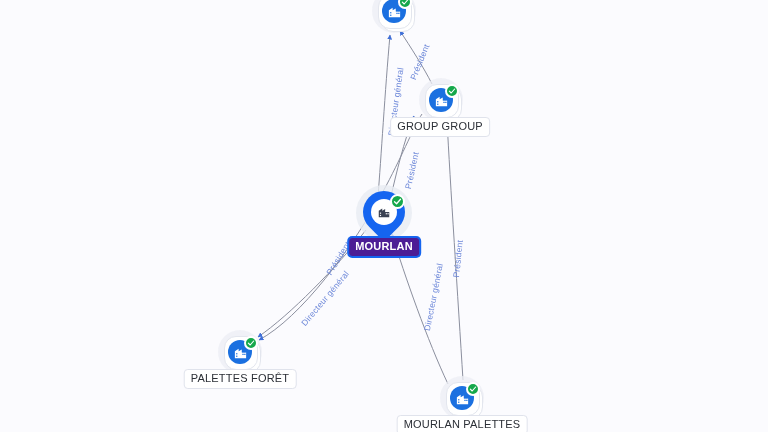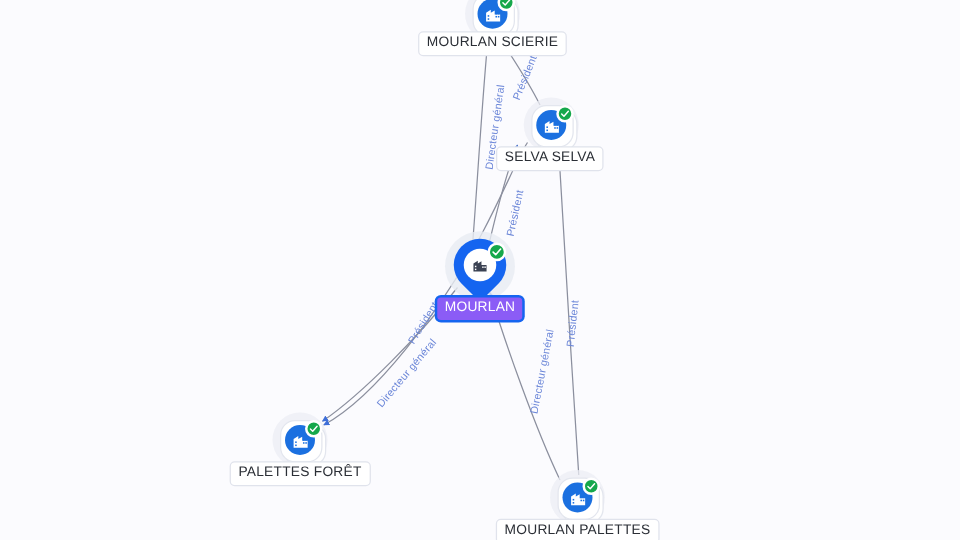--- a/index.html
+++ b/index.html
@@ -68,24 +68,24 @@
     background: #ffffff;
     border: 1px solid #e0e3ec;
     border-radius: 4px;
     padding: 2px 6px 3px 6px;
     font-size: 11px;
     line-height: 13px;
     color: #2b2f36;
     letter-spacing: .2px;
   }
   .caption.primary {
-    background: #8b5cf6;
+    background: #4c1d95;
     border-color: #1565f0;
     color: #ffffff;
-    font-weight: 400;
+    font-weight: 700;
     box-shadow: 0 0 0 1px #1565f0;
   }
 
   
   .pin-wrap { position: absolute; width: 0; height: 0; }
   .pin-halo {
     position: absolute;
     width: 56px; height: 56px;
     left: -28px; top: -30px;
     border-radius: 50%;
@@ -180,21 +180,20 @@
         <rect x="5" y="13" width="2" height="2" fill="#1b70e0"></rect>
         <rect x="5" y="17" width="2" height="2" fill="#1b70e0"></rect>
       </svg>
     </div>
     <div class="check" style="width:14px;height:14px;left:4px;top:-16px;">
       <svg width="8" height="8" viewBox="0 0 24 24" aria-hidden="true">
         <path d="M4 12.5 L9.5 18 L20 6" fill="none" stroke="#ffffff" stroke-width="3.4" stroke-linecap="round" stroke-linejoin="round"></path>
       </svg>
     </div>
   </div>
-  <div class="caption" style="left:394px; top:25px;">MOURLAN SCIERIE</div>
 
   <div class="node" style="left:441px; top:100px;">
     <div class="halo" style="width:44px;height:44px;left:-22px;top:-22px;"></div>
     <div class="stack" style="width:32px;height:32px;left:-13px;top:-13px;"></div>
     <div class="stack" style="width:32px;height:32px;left:-16px;top:-16px;"></div>
     <div class="disc" style="width:24px;height:24px;left:-12px;top:-12px;">
       <svg width="15" height="15" viewBox="0 0 24 24" aria-hidden="true">
         <path d="M3 21V10l6-4v4l5-3v5h7v9z" fill="#ffffff"></path>
         <rect x="15" y="10" width="2" height="2" fill="#1b70e0"></rect>
         <rect x="18" y="10" width="2" height="2" fill="#1b70e0"></rect>
@@ -203,21 +202,21 @@
         <rect x="5" y="13" width="2" height="2" fill="#1b70e0"></rect>
         <rect x="5" y="17" width="2" height="2" fill="#1b70e0"></rect>
       </svg>
     </div>
     <div class="check" style="width:14px;height:14px;left:4px;top:-16px;">
       <svg width="8" height="8" viewBox="0 0 24 24" aria-hidden="true">
         <path d="M4 12.5 L9.5 18 L20 6" fill="none" stroke="#ffffff" stroke-width="3.4" stroke-linecap="round" stroke-linejoin="round"></path>
       </svg>
     </div>
   </div>
-  <div class="caption" style="left:440px; top:117px;">SELVA SELVA</div>
+  <div class="caption" style="left:440px; top:117px;">GROUP GROUP</div>
 
   <div class="pin-wrap" style="left:384px; top:215px;">
     <div class="pin-halo"></div>
     <div class="pin">
       <div class="pin-inner">
         <svg width="14" height="14" viewBox="0 0 24 24" aria-hidden="true">
           <path d="M3 21V10l6-4v4l5-3v5h7v9z" fill="#3b4252"></path>
           <rect x="15" y="10" width="2" height="2" fill="#ffffff"></rect>
           <rect x="18" y="10" width="2" height="2" fill="#ffffff"></rect>
           <rect x="15" y="14" width="2" height="2" fill="#ffffff"></rect>

